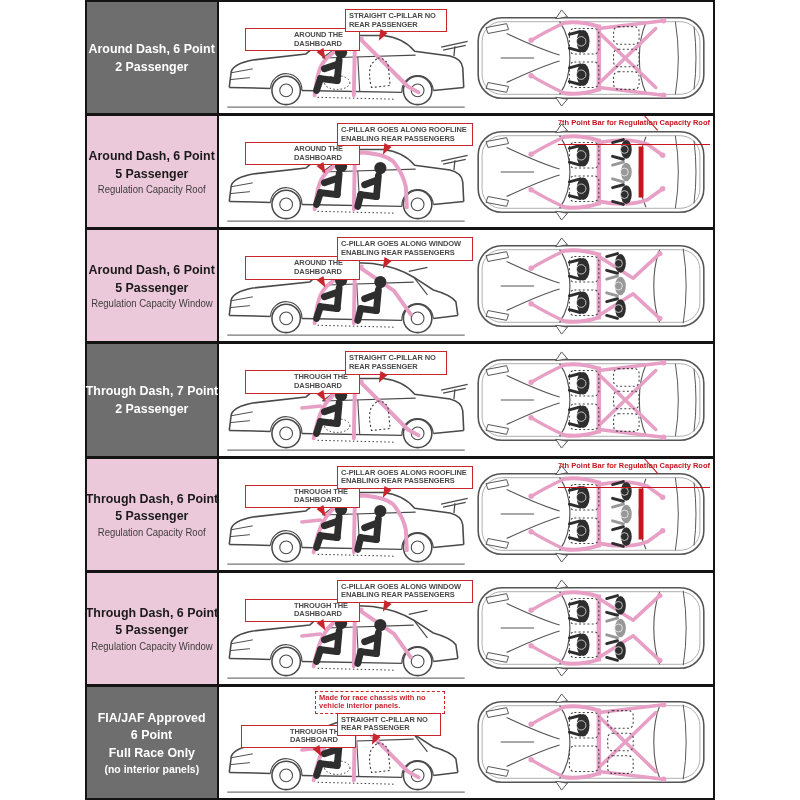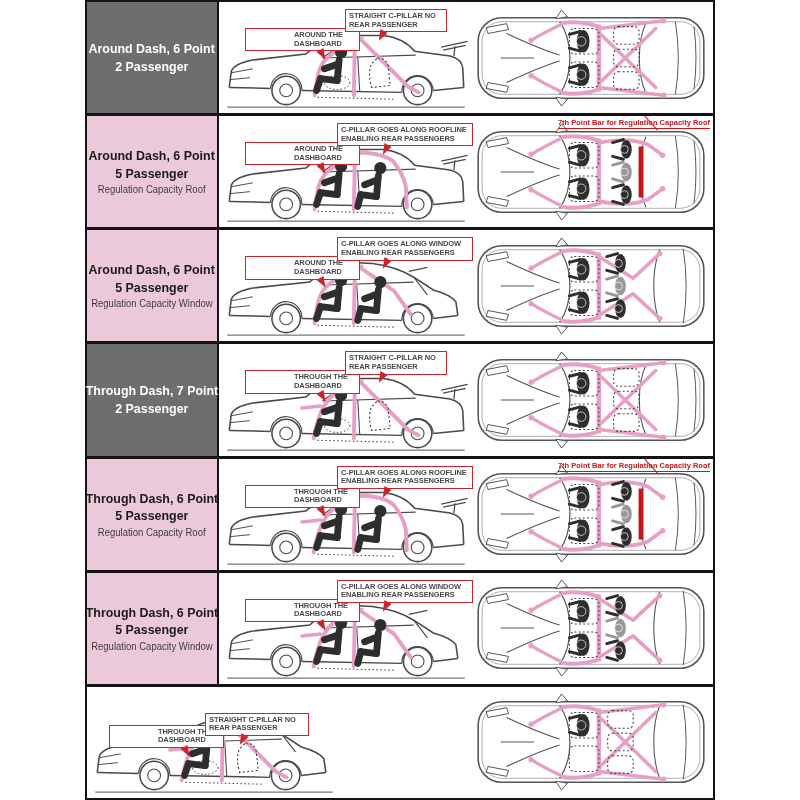--- a/index.html
+++ b/index.html
@@ -24,21 +24,21 @@
   .side-view svg,.top-view svg{display:block;width:100%;height:100%;}
   .ann{position:absolute;background:#fff;border:1.6px solid var(--ann-red,#c9252c);color:#4a4a4a;font-weight:bold;font-size:7.5px;line-height:1.15;padding:2px 3px;z-index:3;letter-spacing:-0.1px;}
   .ann::after{content:"";position:absolute;width:0;height:0;border:4px solid transparent;border-top:11px solid var(--ann-red,#c9252c);}
   .dash-ann{left:26px;top:26px;width:62px;padding-left:48px;}
   .dash-ann::after{left:62%;top:99%;transform:rotate(-30deg);transform-origin:top center;}
   .cpillar-ann{left:118px;top:7px;width:128px;}
   .cpillar-ann::after{left:34%;top:99%;transform:rotate(28deg);transform-origin:top center;}
   .row[data-row="0"] .cpillar-ann,.row[data-row="3"] .cpillar-ann{width:94px;left:126px;}
   .row[data-row="6"] .dash-ann{top:38px;left:22px;}
   .row[data-row="6"] .cpillar-ann{left:118px;top:26px;width:96px;}
-  .seventh-ann{position:absolute;right:3px;top:2px;color:var(--hl-red,#c4161c);font-weight:bold;font-size:7.5px;border-bottom:1.5px solid var(--hl-red,#c4161c);padding-bottom:1px;z-index:3;white-space:nowrap;}
+  .seventh-ann{position:absolute;right:3px;top:2px;color:var(--hl-red,#c4161c);font-weight:bold;font-size:7.5px;border-bottom:1.5px solid var(--hl-red,#c4161c);padding-bottom:17px;z-index:3;white-space:nowrap;}
   .seventh-ann::after{content:"";position:absolute;right:52px;top:12px;width:26px;height:0;border-top:1.6px solid var(--hl-red,#c4161c);transform:rotate(48deg);transform-origin:right top;}
   .race-ann{position:absolute;left:96px;top:4px;width:122px;border:1.6px dashed var(--ann-red,#c9252c);color:var(--ann-red,#c9252c);font-size:7.5px;font-weight:bold;line-height:1.15;padding:2px 3px;background:#fff;z-index:3;}
 </style>
 </head>
 <body>
 
 <div class="chart">
 
   <div class="row gray" data-row="0">
     <div class="label-cell">
@@ -521,20 +521,26 @@
             <ellipse cx="150" cy="76" rx="5.5" ry="9.5" fill="#2e2e2e"></ellipse>
             <circle cx="148" cy="76" r="4" fill="#2e2e2e" stroke="#fff" stroke-width="0.7"></circle>
           </svg>
         </div>
       <div class="ann dash-ann">THROUGH THE DASHBOARD</div>
       <div class="ann cpillar-ann">C-PILLAR GOES ALONG WINDOW ENABLING REAR PASSENGERS</div>
     </div>
   </div>
 
   <div class="row gray" data-row="6">
+    <div class="label-cell">
+      <div class="t">FIA/JAF Approved</div>
+      <div class="t">6 Point</div>
+      <div class="t">Full Race Only</div>
+      <div class="sub">(no interior panels)</div>
+    </div>
     <div class="diagram-cell">
       <div class="side-view">
           <svg viewBox="0 0 250 106" xmlns="http://www.w3.org/2000/svg">
             <line x1="4" y1="101" x2="246" y2="101" stroke="#777" stroke-width="1.4"></line>
             <path d="M6,81 L8,65 Q10,57 30,53 L88,47 Q106,29 132,27 L152,28 Q176,31 194,42 L214,55 Q232,60 237,67 L239,81" fill="none" stroke="#4a4a4a" stroke-width="1.6"></path>
             <path d="M6,81 L48,82 M80,84 L182,86 M214,84 L239,81" stroke="#4a4a4a" stroke-width="1.5" fill="none"></path>
             <path d="M48,82 A16,16 0 0 1 80,84 M182,86 A16,16 0 0 1 214,84" stroke="#4a4a4a" stroke-width="1.2" fill="none"></path>
             <path d="M105,50 L131,31 M105,50 L194,47 M136,50 L138,85" stroke="#4a4a4a" stroke-width="1.1" fill="none"></path>
             <path d="M194,42 L208,60 M189,36 L208,32" stroke="#4a4a4a" stroke-width="1.2" fill="none"></path>
             <path d="M8,66 L30,62 M7,73 L27,71" stroke="#4a4a4a" stroke-width="1" fill="none"></path>
@@ -580,18 +586,19 @@
             <rect x="98" y="23" width="30" height="26" rx="5" fill="none" stroke="#444" stroke-width="1.1" stroke-dasharray="2,2.3"></rect>
             <rect x="98" y="57" width="30" height="26" rx="5" fill="none" stroke="#444" stroke-width="1.1" stroke-dasharray="2,2.3"></rect>
             <path d="M109,26 L98,29 M109,46 L98,43" stroke="#2e2e2e" stroke-width="3" stroke-linecap="round" fill="none"></path>
             <ellipse cx="112" cy="36" rx="6.5" ry="11.5" fill="#2e2e2e"></ellipse>
             <circle cx="110" cy="36" r="4.8" fill="#2e2e2e" stroke="#fff" stroke-width="0.7"></circle>
             <rect x="137" y="21" width="26" height="18" rx="5" fill="none" stroke="#444" stroke-width="1.1" stroke-dasharray="2,2.3"></rect>
             <rect x="137" y="44" width="26" height="18" rx="5" fill="none" stroke="#444" stroke-width="1.1" stroke-dasharray="2,2.3"></rect>
             <rect x="137" y="67" width="26" height="18" rx="5" fill="none" stroke="#444" stroke-width="1.1" stroke-dasharray="2,2.3"></rect>
           </svg>
         </div>
+      <div class="race-ann">Made for race chassis with no vehicle interior panels.</div>
       <div class="ann dash-ann">THROUGH THE DASHBOARD</div>
       <div class="ann cpillar-ann">STRAIGHT C-PILLAR NO REAR PASSENGER</div>
     </div>
   </div>
 
 </div>
 
 </body></html>

